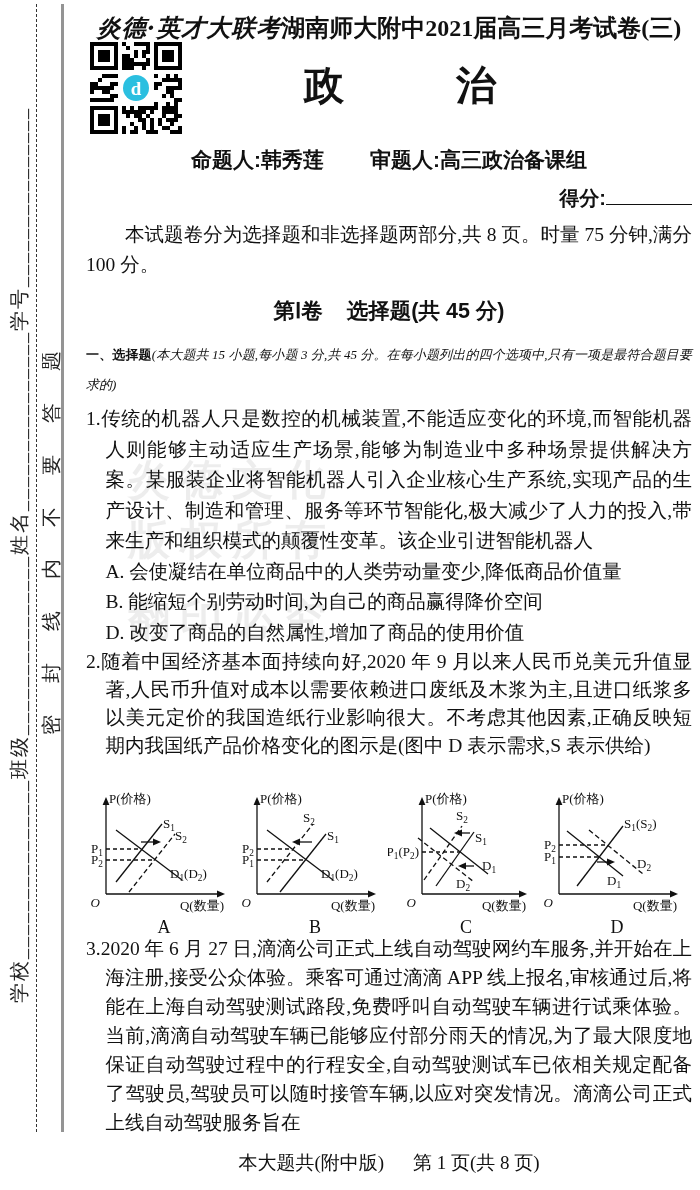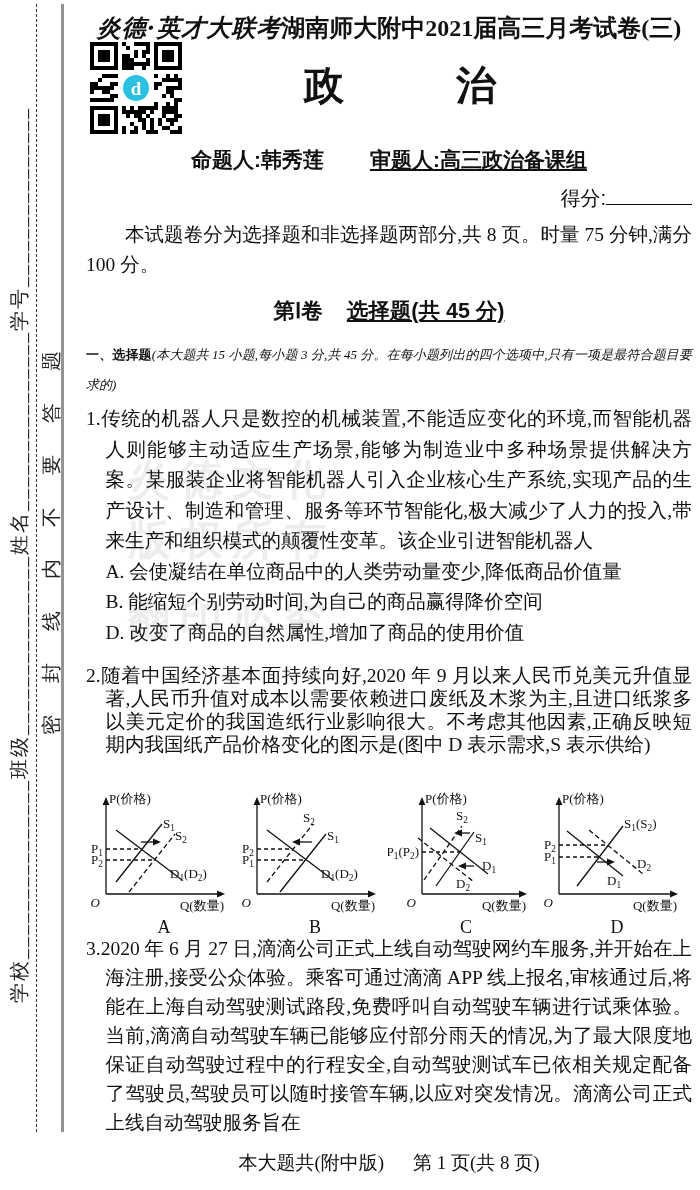--- a/index.html
+++ b/index.html
@@ -21,37 +21,37 @@
   
   .main{position:absolute;left:86px;top:0;width:606px;height:1190px;}
   .header-line{position:absolute;top:12px;left:0;width:100%;text-align:center;
                font-size:24px;font-weight:bold;white-space:nowrap;}
   .brand{font-style:italic;font-family:"DejaVu Serif",serif;letter-spacing:1px;}
   .qr-wrap{position:absolute;left:4px;top:42px;width:92px;height:92px;}
   .title{position:absolute;top:58px;left:218px;font-family:"Liberation Sans",sans-serif;
          font-weight:bold;font-size:40px;letter-spacing:112px;white-space:nowrap;}
   .people{position:absolute;top:146px;left:0;width:100%;text-align:center;
           font-family:"Liberation Sans",sans-serif;font-weight:bold;font-size:21px;white-space:nowrap;}
-  .people .gap{margin-left:40px;text-decoration:underline;}
+  .people .gap{margin-left:40px;}
   .score{position:absolute;top:184px;right:0;font-family:"Liberation Sans",sans-serif;
-         font-weight:normal;font-size:20px;}
+         font-weight:bold;font-size:20px;}
   .score .blank{display:inline-block;width:86px;border-bottom:1.6px solid #111;height:1em;
                 vertical-align:baseline;}
   .intro{position:absolute;top:220px;left:0;width:100%;font-size:19.5px;line-height:30px;
          text-align:justify;text-indent:2em;margin:0;}
   .sec1{position:absolute;top:296px;left:0;width:100%;text-align:center;
         font-family:"Liberation Sans",sans-serif;font-weight:bold;font-size:21.5px;margin:0;}
-  .sec1 .gap{margin-left:18px;text-decoration:underline;}
+  .sec1 .gap{margin-left:18px;}
   .directions{position:absolute;top:340px;left:0;width:100%;font-size:13px;line-height:30px;
               text-align:justify;margin:0;}
   .directions .lead{font-family:"Liberation Sans",sans-serif;font-weight:bold;}
   .directions .body{font-style:italic;}
   .question{position:absolute;left:0;width:100%;font-size:19.5px;text-align:justify;}
   .q1{top:404px;line-height:30.5px;}
-  .q2{top:664px;line-height:23px;}
+  .q2{top:648px;line-height:28px;}
   .q3{top:934px;line-height:29px;}
   .q-stem{padding-left:1em;text-indent:-1em;}
   .q-option{padding-left:1em;}
   .graphs{position:absolute;top:786px;left:0;width:606px;display:flex;}
   .graphs figure{margin:0;padding:0;width:151px;}
   .footer{position:absolute;top:1150px;left:0;width:100%;text-align:center;font-size:19px;}
   .footer .gap{margin-left:24px;}
   svg text{font-family:"Liberation Serif",serif;}
 </style>
 </head>

